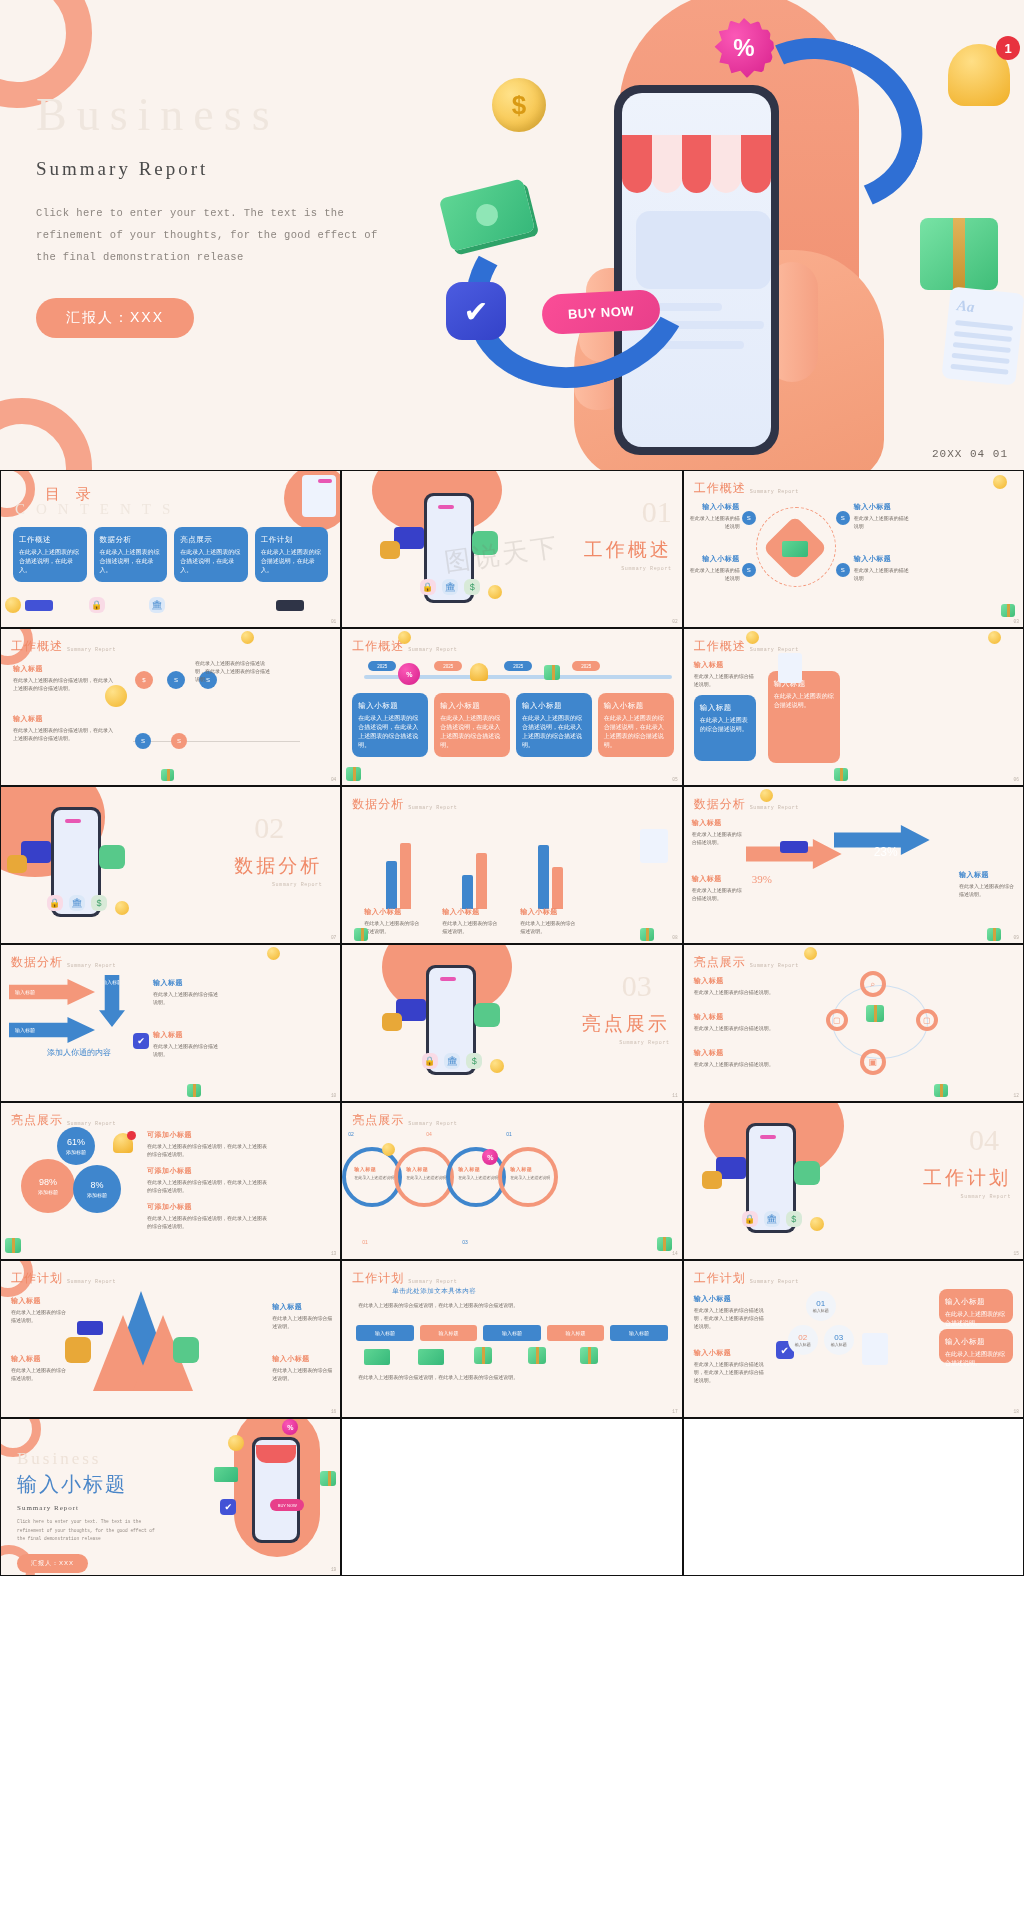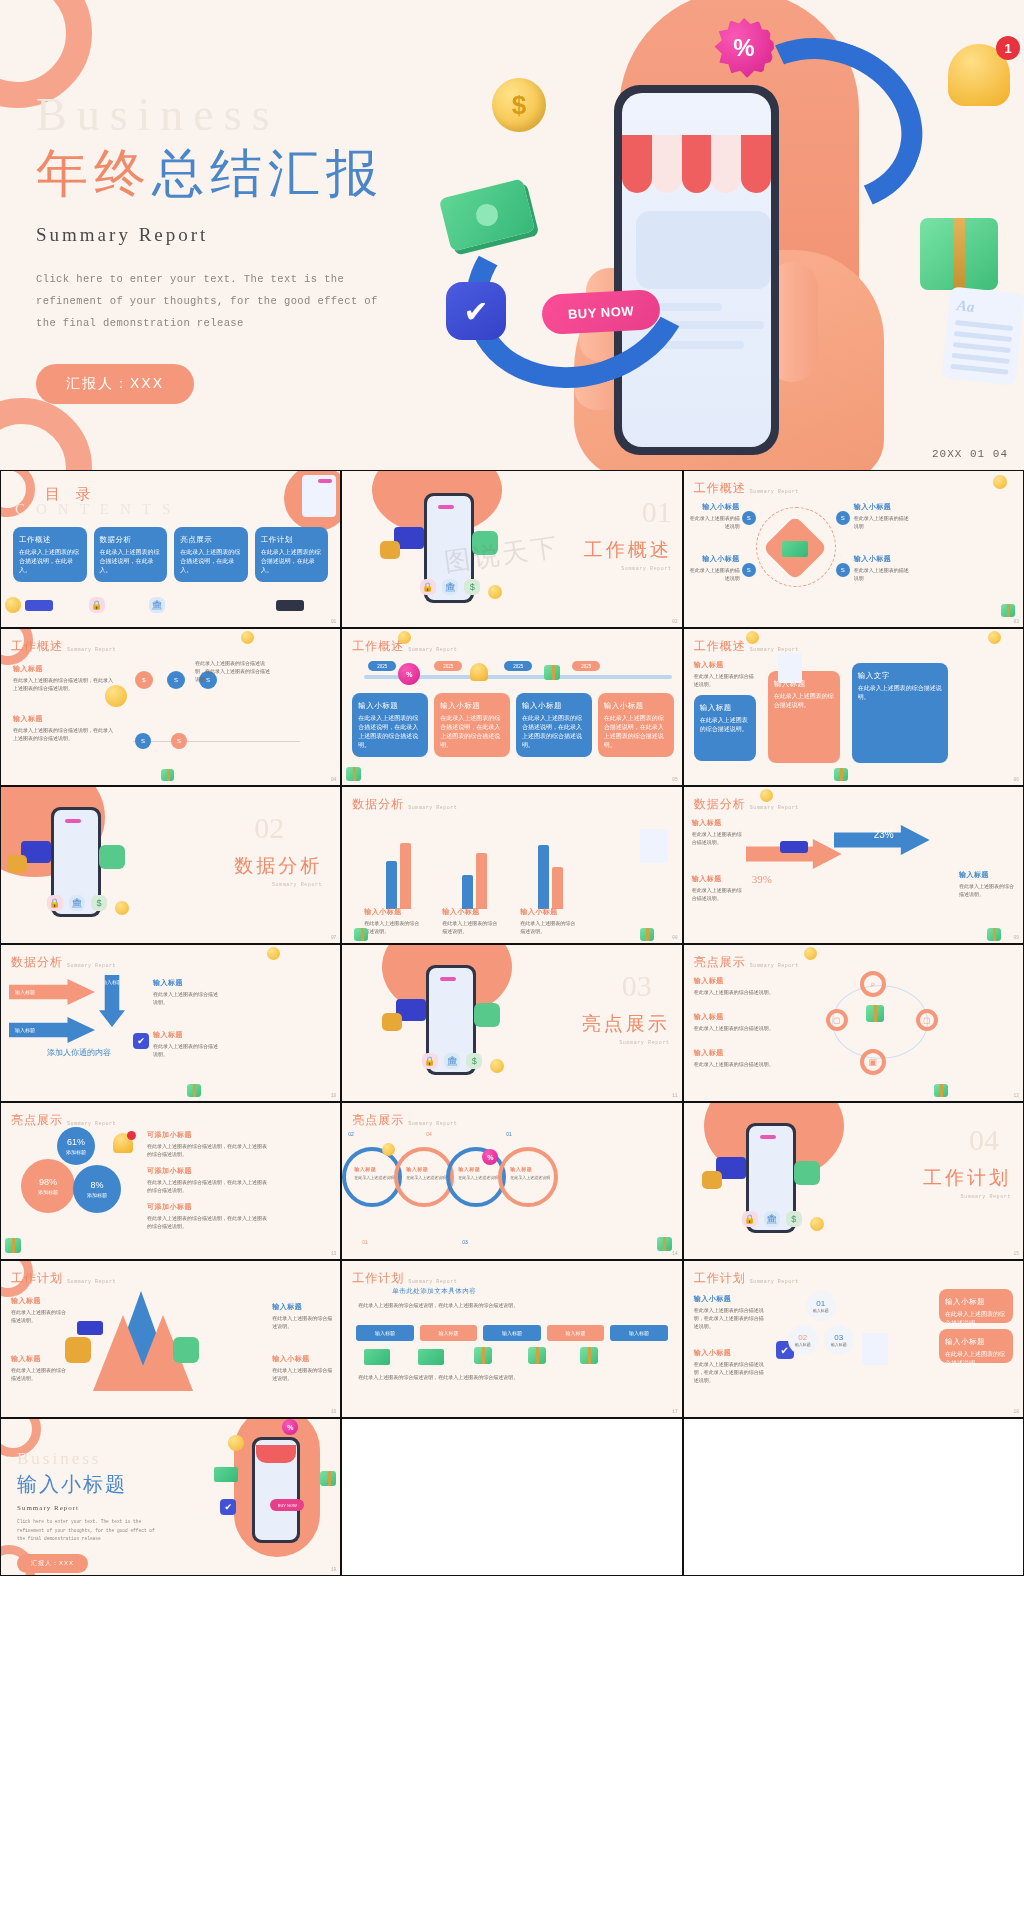--- a/index.html
+++ b/index.html
@@ -235,29 +235,26 @@
 </style>
 </head>
 <body>
 
 <div class="cover">
   <div class="cv-ring r1"></div>
   <div class="cv-ring r2"></div>
 
   <div class="cv-text">
     <div class="cv-bizword">Business</div>
-    <div class="cv-title">
-      <span class="o">年终</span><span class="b">总结汇报</span>
-    </div>
     <div class="cv-sub">Summary Report</div>
     <div class="cv-para">Click here to enter your text. The text is the refinement of your thoughts, for the good effect of the final demonstration release</div>
     <div class="cv-btn">汇报人：XXX</div>
   </div>
 
-  <div class="cv-date">20XX  01  04</div>
+  <div class="cv-date">20XX  04  01</div>
 
   <div class="ill">
     <div class="ill-skin"></div>
     <div class="ill-palm"></div>
     <div class="ill-finger" style="left:162px;top:268px;width:54px;height:46px;"></div>
     <div class="ill-finger" style="left:155px;top:318px;width:52px;height:44px;"></div>
     <div class="ill-finger" style="left:150px;top:366px;width:50px;height:44px;"></div>
     <div class="ill-finger" style="left:342px;top:262px;width:52px;height:120px;border-radius:30px;"></div>
 
     <div class="ill-phone">
@@ -409,21 +406,20 @@
   </div>
 
   <div class="slide">
     <div class="hdr">
       <span class="zh">工作概述</span>
       <span class="en">Summary Report</span>
     </div>
     <div class="fake" style="position:absolute;left:10px;top:30px;width:62px;"><b>输入标题</b><span>在此录入上述图表的综合描述说明。</span></div>
     <div class="tbox blue" style="position:absolute;left:10px;top:66px;width:62px;height:66px;"><span class="t">输入标题</span><span>在此录入上述图表的综合描述说明。</span></div>
     <div class="tbox oran" style="position:absolute;left:84px;top:42px;width:72px;height:92px;"><span class="t">输入标题</span><span>在此录入上述图表的综合描述说明。</span></div>
-    <div class="tbox blue" style="position:absolute;left:168px;top:34px;width:96px;height:100px;"><span class="t">输入文字</span><span>在此录入上述图表的综合描述说明。</span></div>
     <div style="position:absolute;left:94px;top:24px;width:24px;height:30px;background:#eef3fd;border-radius:3px;"></div>
     <div class="coin-s" style="left:62px;top:2px;width:13px;height:13px;"></div>
     <div class="gift-s" style="left:150px;bottom:4px;width:14px;height:13px;"></div>
     <div class="coin-s" style="right:22px;top:2px;width:13px;height:13px;"></div>
     <div class="pgno">06</div>
   </div>
 
   <div class="slide">
     <div class="skinblob" style="left:-36px;top:-30px;width:140px;height:120px;border-radius:50%;"></div>
     <div class="mini-phone" style="left:50px;top:20px;width:50px;height:110px;">
@@ -464,21 +460,21 @@
   </div>
 
   <div class="slide">
     <div class="hdr">
       <span class="zh">数据分析</span>
       <span class="en">Summary Report</span>
     </div>
     <div style="position:absolute;left:62px;top:52px;width:96px;height:30px;background:#f4977a;clip-path:polygon(0 25%,70% 25%,70% 0,100% 50%,70% 100%,70% 75%,0 75%);"></div>
     <div style="position:absolute;left:150px;top:38px;width:96px;height:30px;background:#3f86cd;clip-path:polygon(0 25%,70% 25%,70% 0,100% 50%,70% 100%,70% 75%,0 75%);"></div>
     <div style="position:absolute;left:68px;top:86px;color:#f4977a;font-size:11px;font-family:'Liberation Serif',serif;">39%</div>
-    <div style="position:absolute;left:190px;top:42px;color:#fff;font-size:10px;">23%</div>
+    <div style="position:absolute;left:190px;top:58px;color:#fff;font-size:12px;">23%</div>
     <div class="chk-s" style="left:96px;top:54px;width:28px;height:12px;border-radius:3px;background:#3740c9;"></div>
     <div class="fake" style="position:absolute;left:8px;top:30px;width:50px;"><b>输入标题</b><span>在此录入上述图表的综合描述说明。</span></div>
     <div class="fake" style="position:absolute;left:8px;top:86px;width:50px;"><b>输入标题</b><span>在此录入上述图表的综合描述说明。</span></div>
     <div class="fake bl" style="position:absolute;right:8px;top:82px;width:56px;"><b>输入标题</b><span>在此录入上述图表的综合描述说明。</span></div>
     <div class="coin-s" style="left:76px;top:2px;width:13px;height:13px;"></div>
     <div class="gift-s" style="right:22px;bottom:2px;width:14px;height:13px;"></div>
     <div class="pgno">09</div>
   </div>
 
   <div class="slide">

